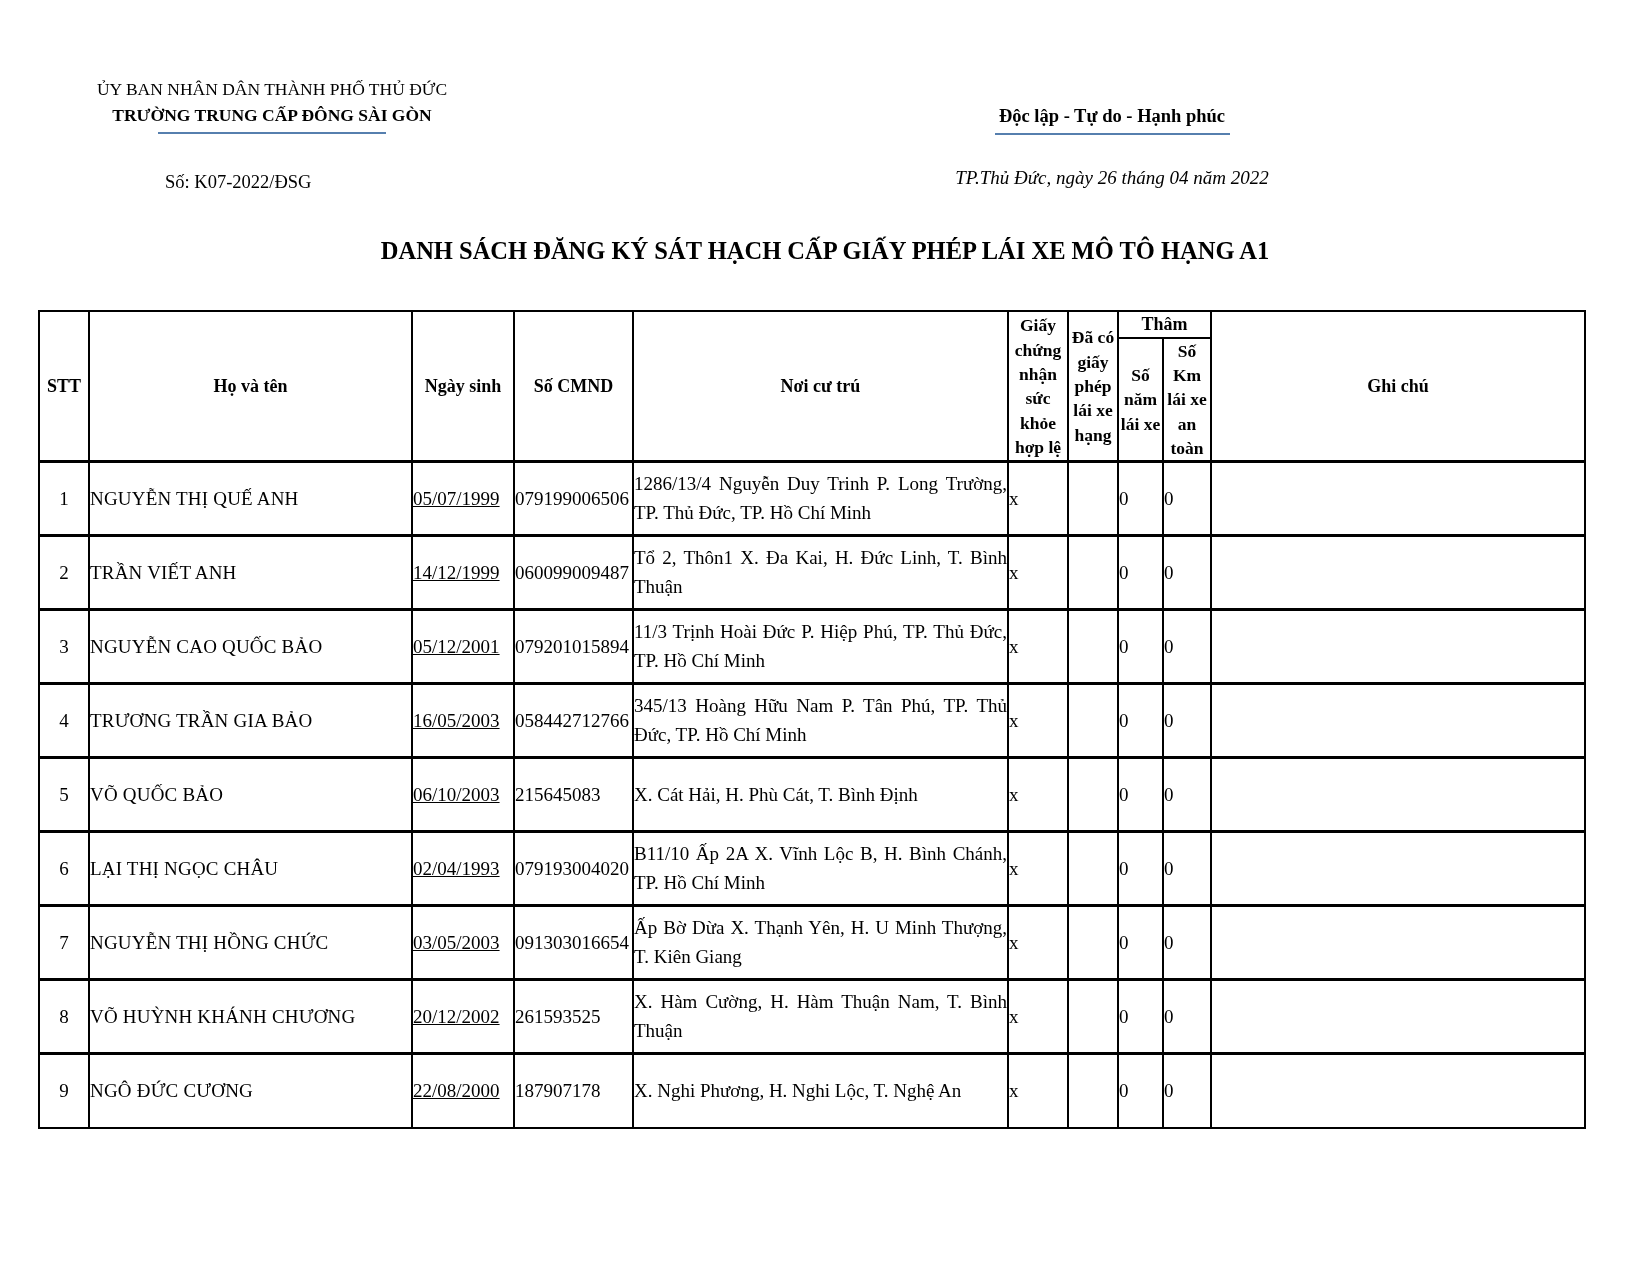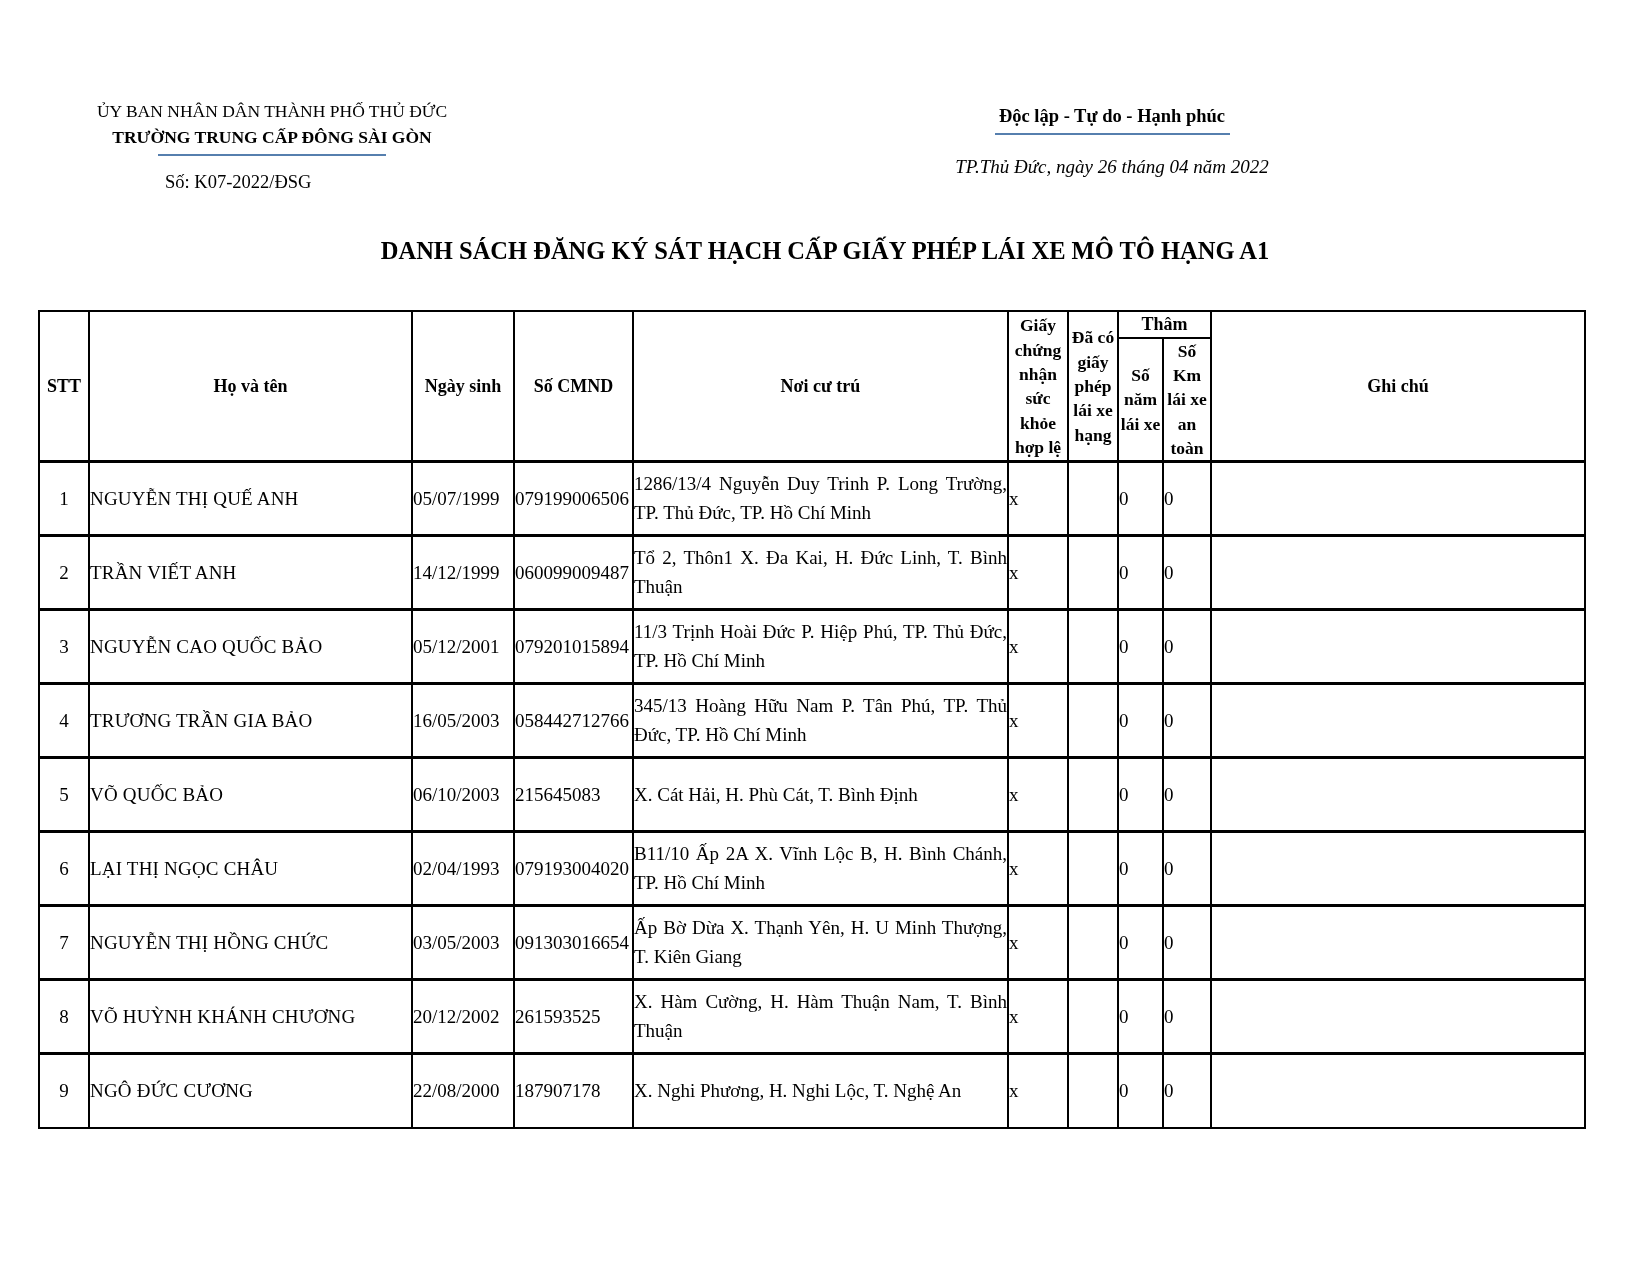--- a/index.html
+++ b/index.html
@@ -8,39 +8,39 @@
     width: 1650px;
     height: 1275px;
     background: #ffffff;
     font-family: "Liberation Serif", "DejaVu Serif", serif;
     color: #000;
     overflow: hidden;
   }
 
   
   .hdr-left {
-    position: absolute; left: 62px; top: 100px; width: 420px;
+    position: absolute; left: 62px; top: 78px; width: 420px;
     text-align: center; line-height: 1.35;
   }
   .hdr-left .org-top { font-size: 17.5px; }
   .hdr-left .org-name { font-size: 17.5px; font-weight: bold; margin-top: 2px; }
   .hdr-underline { height: 2px; margin: 5px auto 0 auto; }
   .hdr-left .hdr-underline { width: 228px; }
   .doc-number {
     position: absolute; left: 165px; top: 172px; font-size: 18.5px;
   }
   .hdr-right {
     position: absolute; left: 878px; top: 100px; width: 468px;
     text-align: center; line-height: 1.3;
   }
   .hdr-right .motto1 { font-size: 17.5px; font-weight: bold; letter-spacing: 0.3px; }
   .hdr-right .motto2 { font-size: 18.5px; font-weight: bold; margin-top: 4px; text-align: center; }
   .hdr-right .hdr-underline { width: 235px; }
   .place-date {
-    position: absolute; left: 878px; top: 156px; width: 468px;
+    position: absolute; left: 878px; top: 167px; width: 468px;
     text-align: center; font-size: 19px; font-style: italic;
   }
 
   
   .doc-title {
     position: absolute; left: 0; top: 237px; width: 100%;
     text-align: center; font-size: 24.5px; font-weight: bold;
   }
 
   
@@ -67,21 +67,21 @@
 
   thead th {
     font-weight: bold; text-align: center; font-size: 18px; line-height: 1.38;
   }
   th.narrow { font-size: 17.5px; padding: 0 1px; line-height: 1.39; }
   th.grp { height: 24px; font-size: 18px; border-bottom-width: 1.5px !important; }
 
   tbody tr { height: 74px; }
   td.c-stt  { text-align: center; }
   td.c-name { text-align: left; padding-left: 6px; letter-spacing: 0.2px; }
-  td.c-dob  { text-align: left; padding-left: 3px; white-space: nowrap; }
+  td.c-dob  { text-align: left; padding-left: 3px; white-space: nowrap; text-decoration: underline; }
   td.c-cmnd { text-align: left; padding-left: 5px; white-space: nowrap; }
   td.c-addr { text-align: justify; padding: 0 6px 0 6px; line-height: 1.5; }
   td.c-mark { text-align: left; padding-left: 4px; }
   td.c-zero { text-align: left; padding-left: 4px; }
   td.c-note { }
 </style>
 </head>
 <body>
 
 <div class="page">

